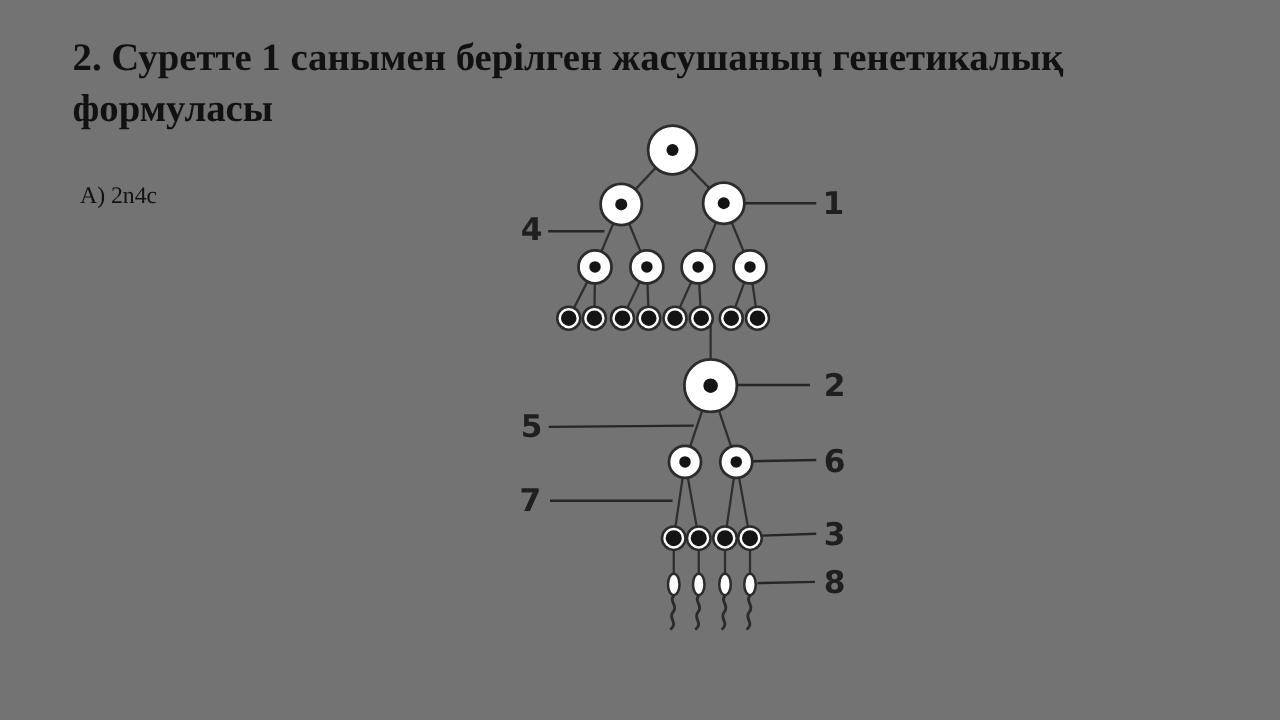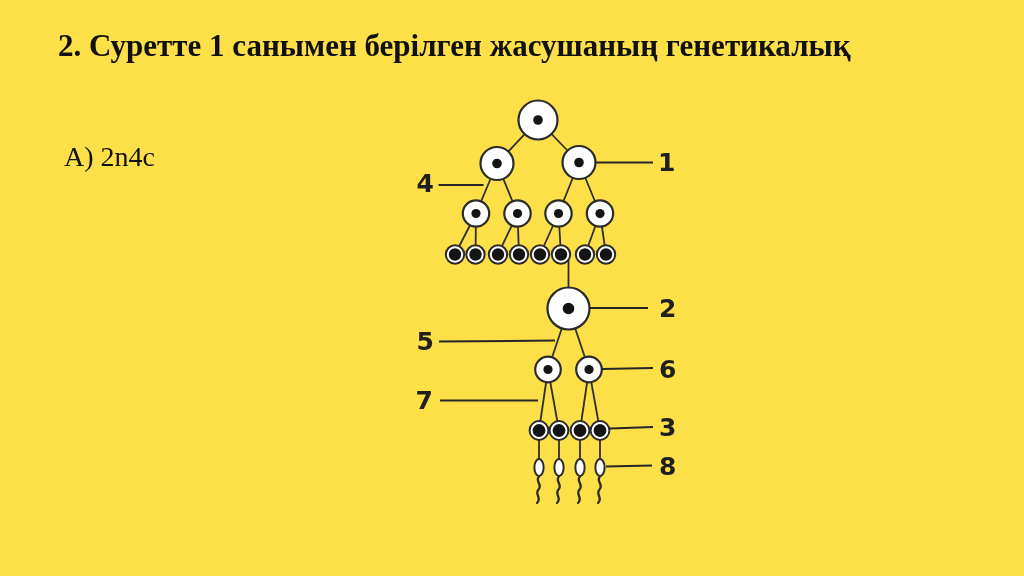--- a/index.html
+++ b/index.html
@@ -1,29 +1,29 @@
 <!DOCTYPE html>
 <html><head>
 <meta charset="utf-8">
 <style>
   html,body { margin:0; padding:0; background:#ffffff; }
   .page {
     position:relative; width:1024px; height:576px;
-    background:#fde047; overflow:hidden;
+    background:#737373; overflow:hidden;
     font-family:"Liberation Serif", serif; color:#111111;
   }
   .question-title {
     position:absolute; left:58px; top:25px;
     font-size:31px; font-weight:bold; line-height:41px;
     color:#111111; white-space:nowrap;
   }
   .question-title .tline { display:block; }
   .options {
     position:absolute; left:64px; top:139px;
-    font-size:28px; line-height:36.5px; color:#111111;
+    font-size:19px; line-height:36.5px; color:#111111;
   }
   .option { white-space:nowrap; }
   svg.figure { position:absolute; left:400px; top:90px; width:300px; height:430px; }
   .cellline { stroke:#2e2e2e; stroke-width:1.8; fill:none; }
   .ptrline  { stroke:#262626; stroke-width:2;   fill:none; }
   .cell     { fill:#ffffff; stroke:#2b2b2b; stroke-width:2.2; }
   .smallcell{ fill:#ffffff; stroke:#2b2b2b; stroke-width:2; }
   .nuc      { fill:#141414; stroke:none; }
   .sperm-head { fill:#ffffff; stroke:#2b2b2b; stroke-width:2; }
   .sperm-tail { fill:none; stroke:#2b2b2b; stroke-width:2.3; stroke-linecap:round; }
@@ -32,20 +32,21 @@
     font-size:25px; font-weight:600; fill:#1f1f1f;
   }
 </style>
 </head>
 <body>
 
 <div class="page">
 
   <div class="question-title">
     <span class="tline">2. Суретте 1 санымен берілген жасушаның генетикалық</span>
+    <span class="tline">формуласы</span>
   </div>
 
   <div class="options">
     <div class="option">A) 2n4c</div>
   </div>
 
   <svg class="figure" viewBox="400 90 300 430" xmlns="http://www.w3.org/2000/svg">
 
     <g>
       <line class="cellline" x1="538" y1="120" x2="497" y2="163.5"></line>

